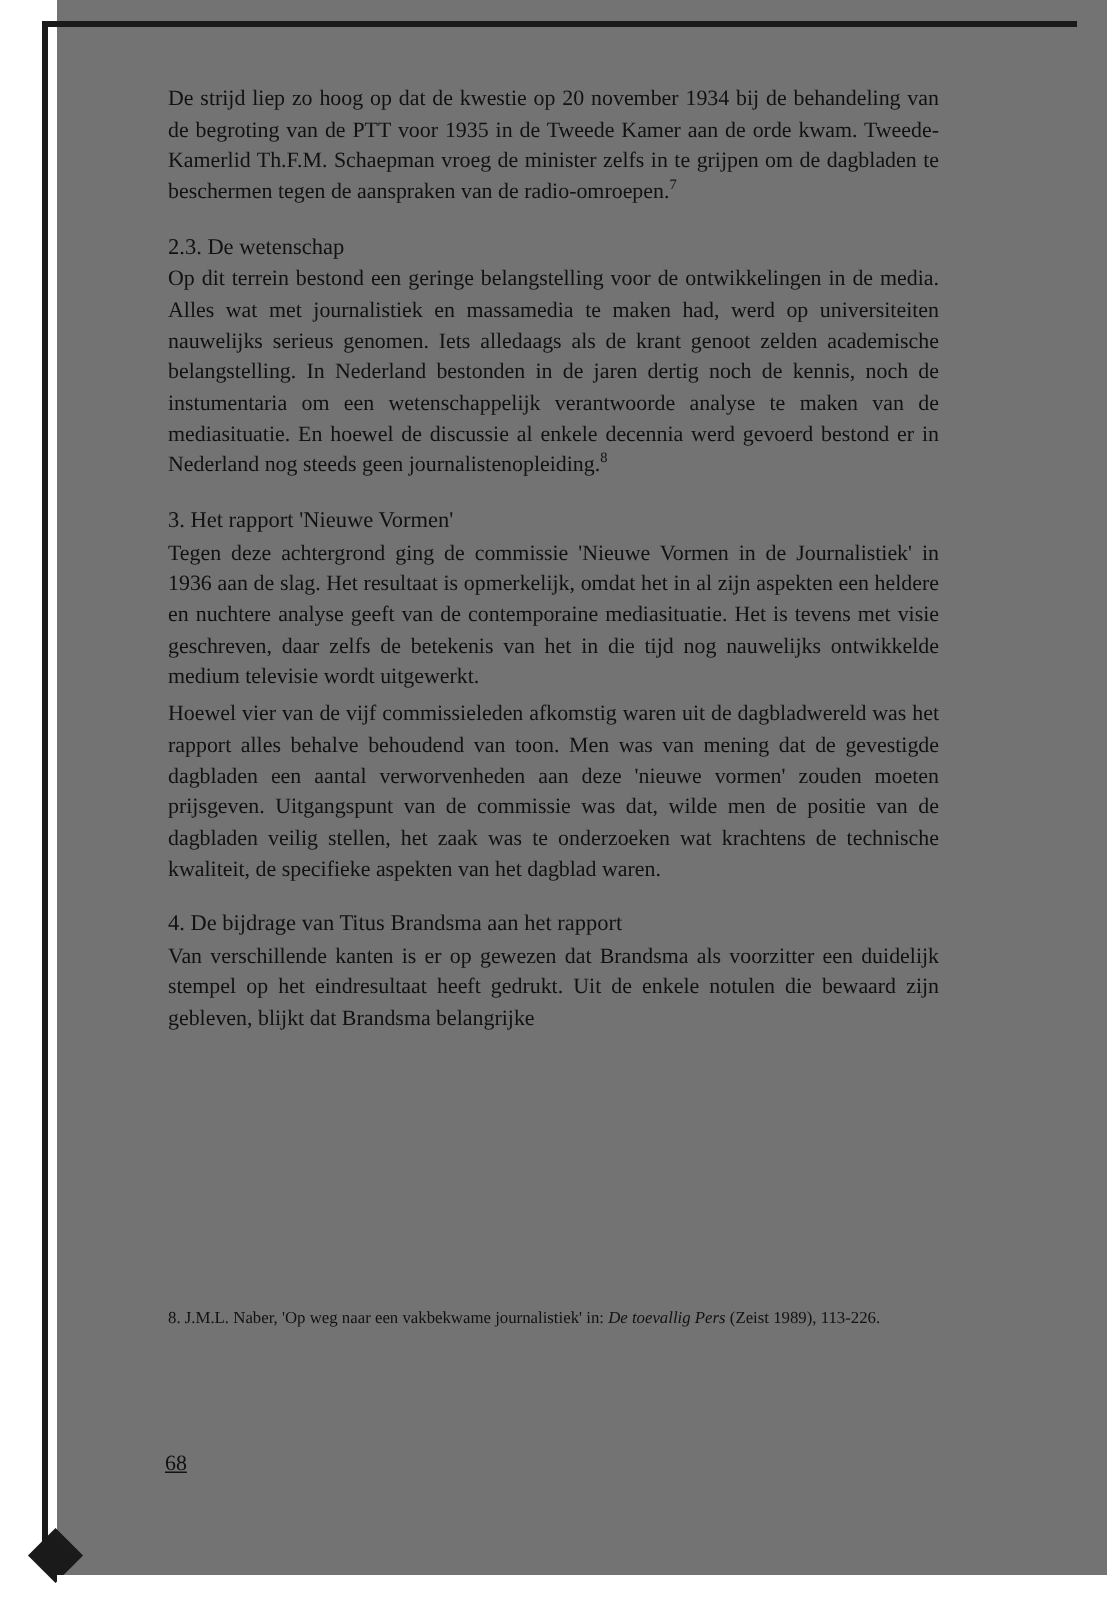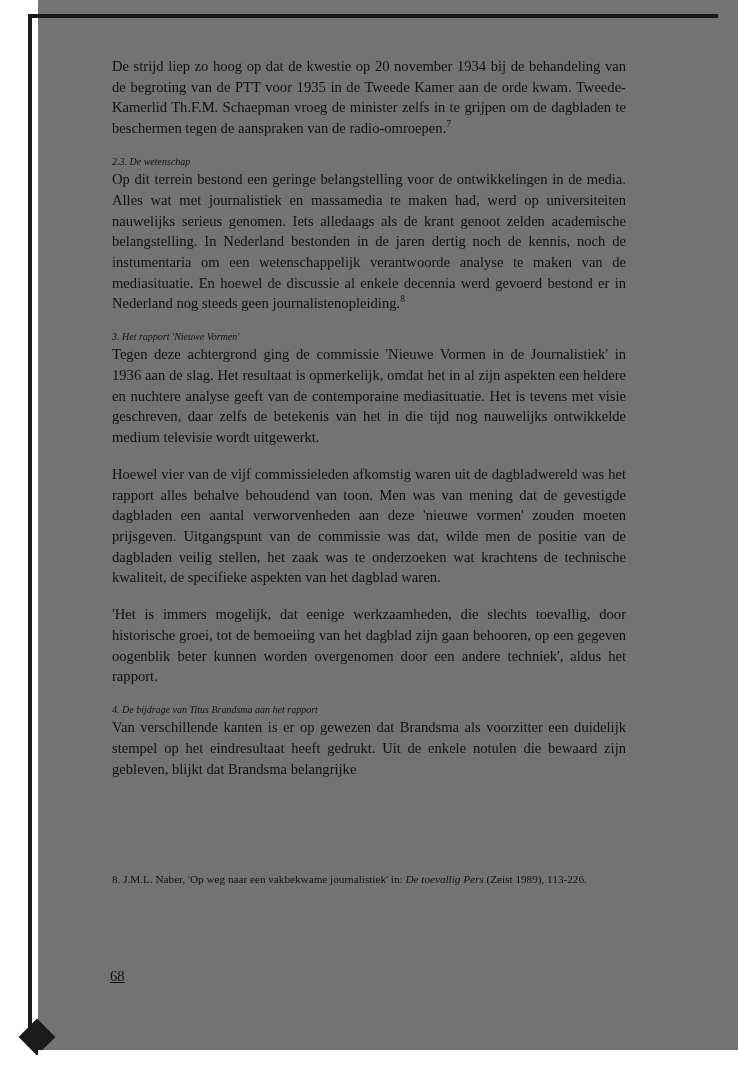--- a/index.html
+++ b/index.html
@@ -74,25 +74,24 @@
   p.body-par {
     margin: 0 0 0 0;
     font-size: 14.6px;
     line-height: 1.42;
     text-align: justify;
     text-justify: inter-word;
     hyphens: manual;
     text-indent: 0;
   }
   p.body-par + p.body-par {
-    margin-top: 16px;
+    margin-top: 4px;
   }
   .heading {
-    font-size: 10px;
-    font-style: italic;
+    font-size: 15px;
     line-height: 1.42;
     margin: 0;
     text-align: left;
   }
   .heading-gap {
     height: 16px;
   }
   sup {
     font-size: 9.6px;
     vertical-align: super;
@@ -139,21 +138,20 @@
     <div class="heading-gap"></div>
     <p class="heading">2.3.  De wetenschap</p>
 
     <p class="body-par"><span>Op dit terrein bestond een geringe belangstelling voor de ontwikkelingen in de media. Alles wat met journalistiek en massamedia te maken had, werd op universiteiten nauwelijks serieus genomen. Iets alledaags als de krant genoot zelden academische belangstelling. In Nederland bestonden in de jaren dertig noch de kennis, noch de instumentaria om een wetenschappelijk verantwoorde analyse te maken van de mediasituatie. En hoewel de discussie al enkele decennia werd gevoerd bestond er in Nederland nog steeds geen journalistenopleiding.</span><sup>8</sup></p>
 
     <div class="heading-gap"></div>
     <p class="heading">3.  Het rapport 'Nieuwe Vormen'</p>
 
     <p class="body-par">Tegen deze achtergrond ging de commissie 'Nieuwe Vormen in de Journalistiek' in 1936 aan de slag. Het resultaat is opmerkelijk, omdat het in al zijn aspekten een heldere en nuchtere analyse geeft van de contemporaine mediasituatie. Het is tevens met visie geschreven, daar zelfs de betekenis van het in die tijd nog nauwelijks ontwikkelde medium televisie wordt uitgewerkt.</p>
     <p class="body-par">Hoewel vier van de vijf commissieleden afkomstig waren uit de dagbladwereld was het rapport alles behalve behoudend van toon. Men was van mening dat de gevestigde dagbladen een aantal verworvenheden aan deze 'nieuwe vormen' zouden moeten prijsgeven. Uitgangspunt van de commissie was dat, wilde men de positie van de dagbladen veilig stellen, het zaak was te onderzoeken wat krachtens de technische kwaliteit, de specifieke aspekten van het dagblad waren.</p>
-    <p class="body-par">'Het is immers mogelijk, dat eenige werkzaamheden, die slechts toevallig, door historische groei, tot de bemoeiing van het dagblad zijn gaan behooren, op een gegeven oogenblik beter kunnen worden overgenomen door een andere techniek', aldus het rapport.</p>
 
     <div class="heading-gap"></div>
     <p class="heading">4.  De bijdrage van Titus Brandsma aan het rapport</p>
 
     <p class="body-par">Van verschillende kanten is er op gewezen dat Brandsma als voorzitter een duidelijk stempel op het eindresultaat heeft gedrukt. Uit de enkele notulen die bewaard zijn gebleven, blijkt dat Brandsma belangrijke</p>
   </div>
 
   <div id="notes">
     <p class="note"><span>8.</span> <span>J.M.L. Naber, 'Op weg naar een vakbekwame journalistiek' in:</span> <span class="ital">De toevallig Pers</span> <span>(Zeist 1989), 113-226.</span></p>
   </div>

